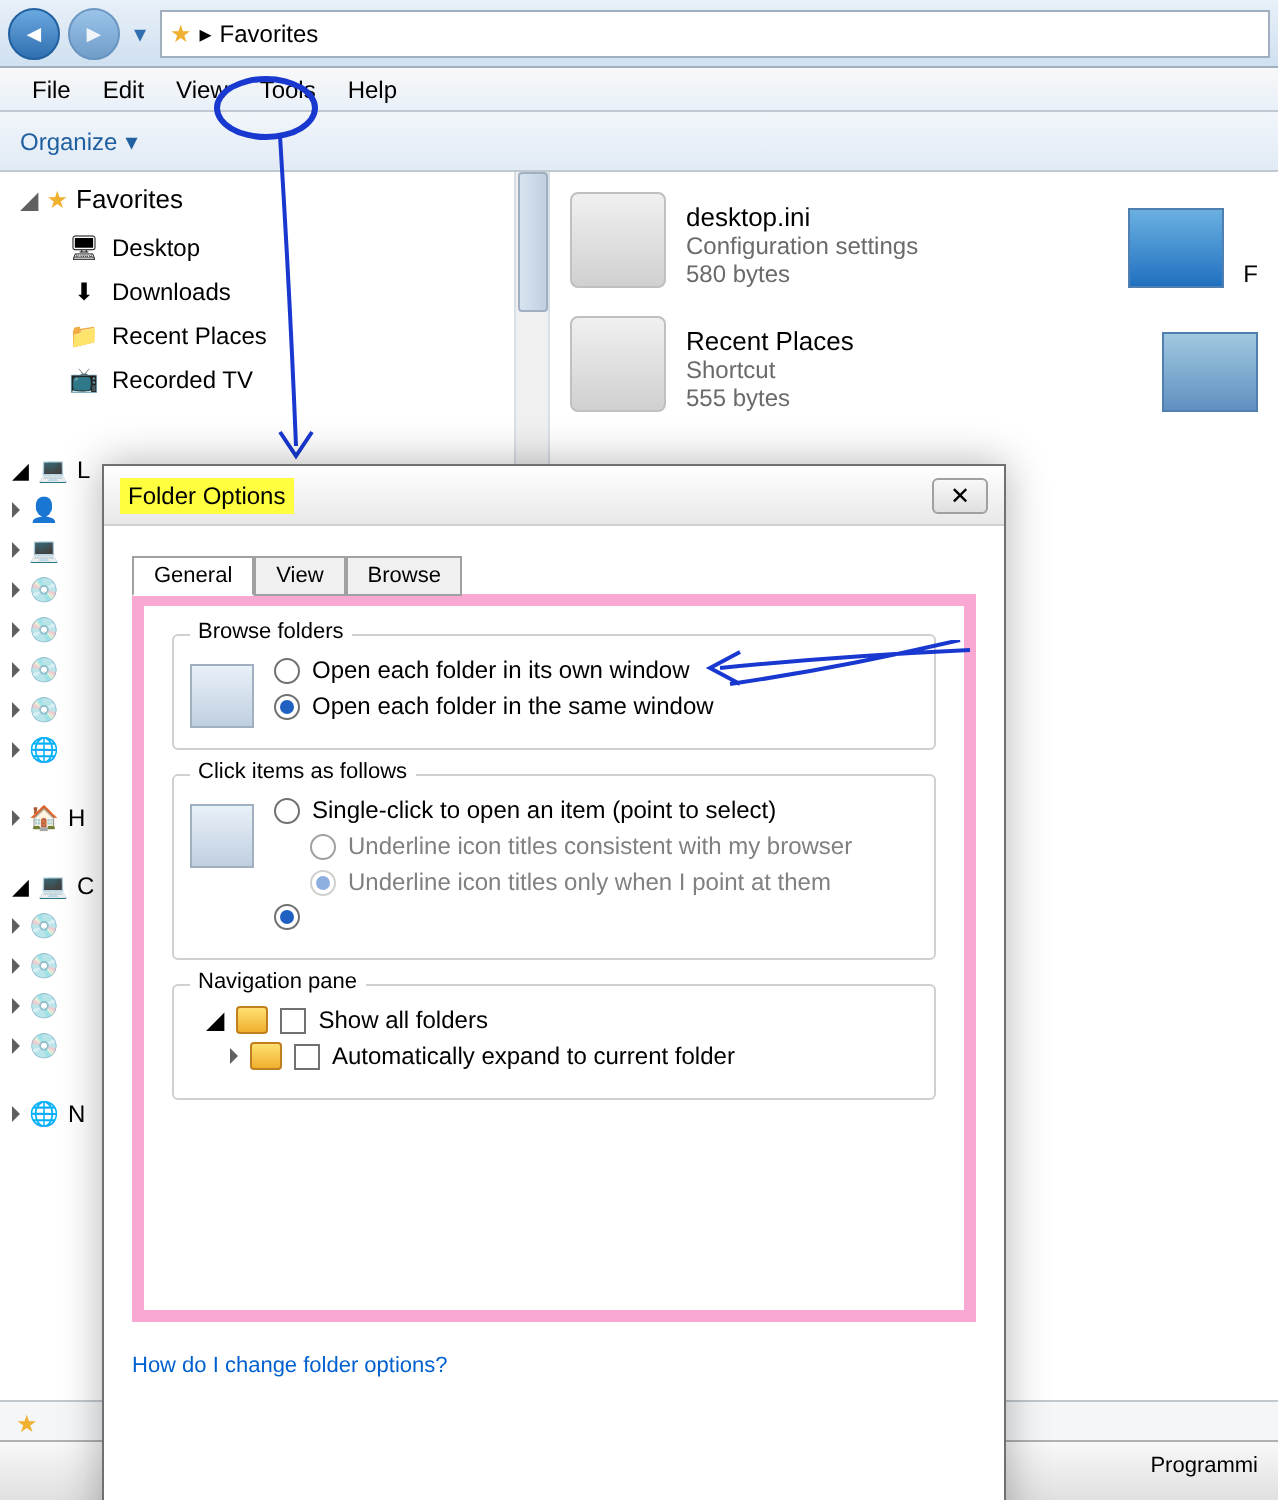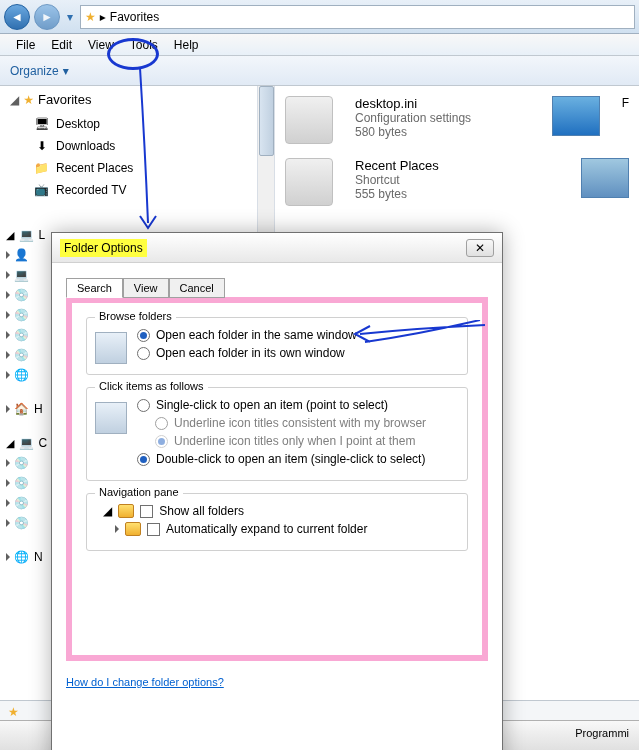--- a/index.html
+++ b/index.html
@@ -17,21 +17,21 @@
 .org{color:#2060a0;display:flex;align-items:center;gap:4px}
 .body{display:flex;height:612px}
 .sidebar{width:275px;border-right:1px solid #d8dee6;background:#fff;position:relative}
 .sb-scroll{overflow:hidden;height:100%}
 .fav-hdr{display:flex;align-items:center;gap:4px;padding:6px 10px}
 .fav-item{display:flex;align-items:center;gap:6px;padding:3px 10px 3px 34px}
 .ico{width:16px;height:16px;display:inline-flex;align-items:center;justify-content:center}
 .scrollbar-v{position:absolute;right:0;top:0;bottom:0;width:17px;background:#f0f0f0;border-left:1px solid #d8dee6}
 .sb-thumb{position:absolute;top:0;width:15px;left:1px;height:70px;background:linear-gradient(90deg,#d8e4f0,#c0d0e0);border:1px solid #a0b0c0;border-radius:2px}
 .content{flex:1;background:#fff;padding:10px}
-.file-row{display:flex;align-items:flex-start;gap:22px;margin-bottom:14px}
+.file-row{display:flex;align-items:flex-end;gap:10px;margin-bottom:14px}
 .big-ico{width:48px;height:48px;background:linear-gradient(#f0f0f0,#d0d0d0);border:1px solid #c0c0c0;border-radius:4px}
 .file-name{font-size:13px}
 .file-sub{color:#6a6a6a;font-size:12px}
 .thumb{width:48px;height:40px;background:linear-gradient(#6ab0e0,#2070c0);border:1px solid #5080b0}
 .status{position:absolute;bottom:26px;left:0;right:0;height:24px;border-top:1px solid #c0c8d0;background:#f4f6f8;padding:4px 8px}
 .tray{position:absolute;bottom:0;left:0;right:0;height:30px;background:linear-gradient(#f8f8f8,#e0e0e0);border-top:1px solid #b0b0b0}
 .tree-stub{padding:2px 6px;display:flex;align-items:center;gap:4px;font-size:11px}
 .tri{display:inline-block;width:0;height:0;border-left:4px solid #606060;border-top:4px solid transparent;border-bottom:4px solid transparent}
 .dialog{position:absolute;left:51px;top:232px;width:452px;height:654px;background:#fff;border:1px solid #707070;box-shadow:0 0 20px rgba(0,0,0,.3)}
 .dlg-title{height:30px;background:linear-gradient(#fff,#e8e8e8);border-bottom:1px solid #d0d0d0;display:flex;align-items:center;padding:0 8px;justify-content:space-between}
@@ -49,21 +49,21 @@
 .radio.on::after{content:"";width:7px;height:7px;border-radius:50%;background:#2060c0}
 .sub{margin-left:18px;color:#808080}
 .sub .radio{border-color:#a0a0a0}
 .chk{width:13px;height:13px;border:1px solid #707070;display:inline-block}
 .navpane-item{display:flex;align-items:center;gap:6px;margin-bottom:4px;padding-left:4px}
 .folder-ico{width:16px;height:14px;background:linear-gradient(#ffe070,#f0b030);border:1px solid #c08020;border-radius:2px}
 .btn{min-width:80px;height:22px;border:1px solid #707070;background:linear-gradient(#f8f8f8,#e0e0e0);border-radius:3px;font-size:11px}
 .btn:disabled{color:#a0a0a0}
 .btn-row{display:flex;justify-content:flex-end;gap:8px;padding:10px 14px;position:absolute;bottom:0;right:0;left:0;background:#f0f0f0;border-top:1px solid #d0d0d0}
 .restore{position:absolute;right:14px;bottom:14px}
-.link{color:#0060d0;text-decoration:underline;cursor:pointer;font-size:11px}
+.link{color:#0060d0;cursor:pointer;font-size:11px}
 .arrow-svg{position:absolute;pointer-events:none}
 </style>
 </head>
 <body>
 
 <div class="navbar">
   <div class="nav-btn">◄</div>
   <div class="nav-btn fwd">►</div>
   <div class="nav-drop">▾</div>
   <div class="addr">
@@ -214,55 +214,54 @@
 <svg class="arrow-svg" style="left:130px;top:68px" width="40" height="170">
   <path d="M10,0 Q15,80 18,155 M10,148 L18,160 L26,148" stroke="#1838d0" stroke-width="2" fill="none"></path>
 </svg>
 
 <div class="dialog">
   <div class="dlg-title">
     <span class="t">Folder Options</span>
     <div class="dlg-close">✕</div>
   </div>
   <div class="tabs">
-    <div class="tab active">Search</div>
+    <div class="tab active">General</div>
     <div class="tab">View</div>
-    <div class="tab">Cancel</div>
+    <div class="tab">Browse</div>
   </div>
   <div class="tab-body">
     <div class="group">
       <div class="group-label">Browse folders</div>
       <div class="group-ico"></div>
       <div class="radio-row">
+          <span class="radio"></span>
+          <span>Open each folder in its own window</span>
+        </div>
+      <div class="radio-row">
           <span class="radio on"></span>
           <span>Open each folder in the same window</span>
-        </div>
-      <div class="radio-row">
-          <span class="radio"></span>
-          <span>Open each folder in its own window</span>
         </div>
     </div>
     <div class="group">
       <div class="group-label">Click items as follows</div>
       <div class="group-ico"></div>
       <div class="radio-row">
           <span class="radio"></span>
           <span>Single-click to open an item (point to select)</span>
         </div>
       <div class="radio-row sub">
           <span class="radio"></span>
           <span>Underline icon titles consistent with my browser</span>
         </div>
       <div class="radio-row sub">
           <span class="radio on" style="opacity:.5"></span>
           <span>Underline icon titles only when I point at them</span>
         </div>
       <div class="radio-row">
           <span class="radio on"></span>
-          <span>Double-click to open an item (single-click to select)</span>
         </div>
     </div>
     <div class="group" style="padding-left:12px">
       <div class="group-label">Navigation pane</div>
       <div class="navpane-item">◢ <span class="folder-ico"></span><span class="chk"></span><span>Show all folders</span></div>
       <div class="navpane-item" style="padding-left:16px">
           <span class="tri"></span> 
           <span class="folder-ico"></span>
           <span class="chk"></span>
           <span>Automatically expand to current folder</span>

